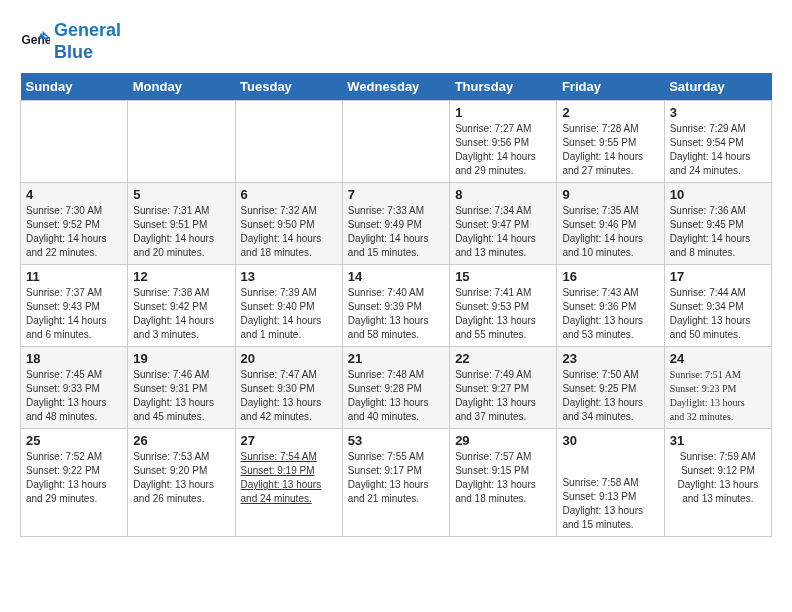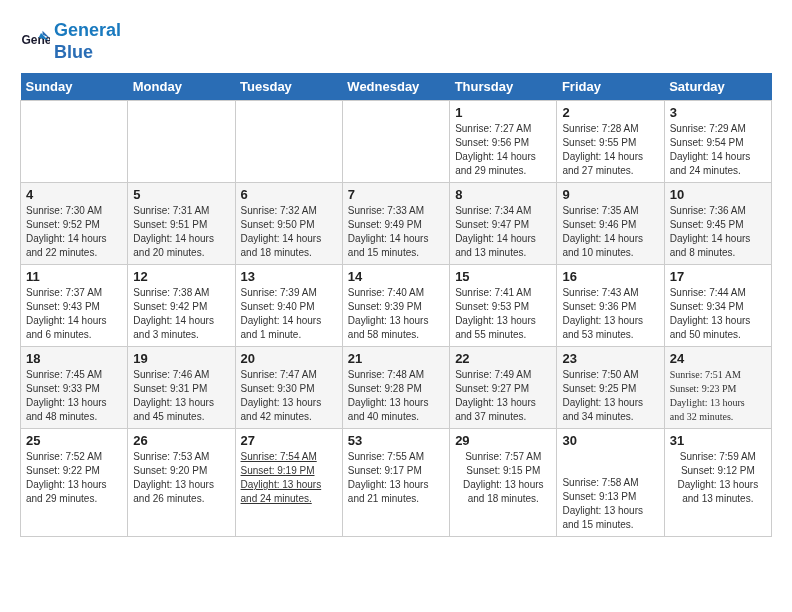--- a/index.html
+++ b/index.html
@@ -326,21 +326,21 @@
         </td>
         <td>
           <span class="day-number">53</span>
           <div class="day-info" style="white-space: pre-line;">Sunrise: 7:55 AM
 Sunset: 9:17 PM
 Daylight: 13 hours
 and 21 minutes.</div>
         </td>
         <td>
           <span class="day-number">29</span>
-          <div class="day-info" style="white-space: pre-line; text-align: center;">Sunrise: 7:57 AM
+          <div class="day-info" style="white-space: pre-line;">Sunrise: 7:57 AM
 Sunset: 9:15 PM
 Daylight: 13 hours
 and 18 minutes.</div>
         </td>
         <td>
           <span class="day-number">30</span>
           <div class="day-info" style="white-space: pre-line; margin-top: 28px;">Sunrise: 7:58 AM
 Sunset: 9:13 PM
 Daylight: 13 hours
 and 15 minutes.</div>

